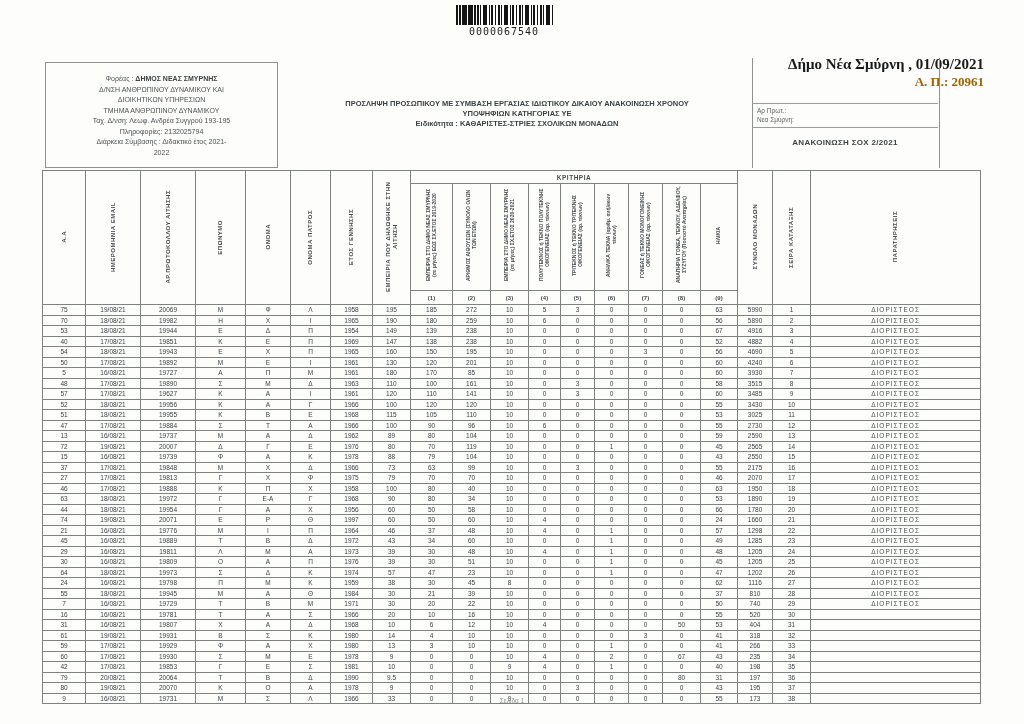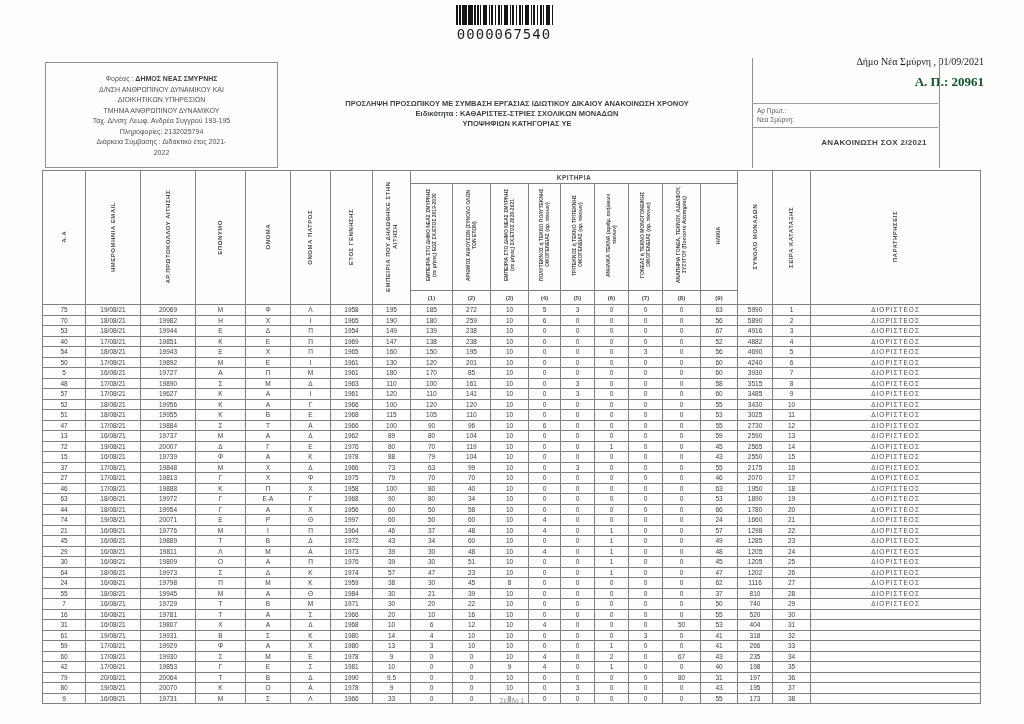--- a/index.html
+++ b/index.html
@@ -12,30 +12,30 @@
   
   .barcode {
     position:absolute; left:456px; top:5px; width:98px; height:20px;
     background:
       repeating-linear-gradient(90deg,#141414 0 1.5px,transparent 1.5px 3px),
       repeating-linear-gradient(90deg,#141414 0 2px,transparent 2px 7px);
     background-color:#fff;
   }
   .barcode-num {
     position:absolute; left:424px; top:26px; width:160px; text-align:center;
-    font-family:"DejaVu Sans Mono", monospace; font-size:14px; letter-spacing:1px; color:#1e1e1e;
+    font-family:"DejaVu Sans Mono", monospace; font-size:10px; letter-spacing:1px; color:#1e1e1e;
   }
   
   .dateline {
     position:absolute; top:56px; right:40px;
-    font-family:"Liberation Serif", serif; font-weight:normal; font-size:10px; color:#181a1c;
+    font-family:"Liberation Serif", serif; font-weight:bold; font-size:15px; color:#181a1c;
   }
   .protline {
     position:absolute; top:74px; right:40px;
-    font-family:"Liberation Serif", serif; font-weight:bold; font-size:13px; color:#14532d;
+    font-family:"Liberation Serif", serif; font-weight:bold; font-size:13px; color:#a16207;
   }
   
   .agency {
     position:absolute; left:45px; top:62px; width:233px; height:106px;
     border:1px solid #8d918f; box-sizing:border-box;
     text-align:center; font-size:7px; line-height:10.5px; padding-top:11px; color:#4c5154;
   }
   .agency .b { font-weight:bold; color:#3b3f42; }
   
   .titles {
@@ -48,21 +48,21 @@
     position:absolute; left:752px; top:58px; width:186px; height:110px;
     border-left:1px solid #8d918f; border-right:1px solid #8d918f;
   }
   .protobox {
     position:absolute; left:752px; top:103px; width:186px; height:25px;
     border-top:1px solid #9a9d9b; border-bottom:1px solid #9a9d9b; box-sizing:border-box;
     font-size:6.5px; line-height:9px; padding:2px 0 0 5px; color:#5a5e61;
   }
   .announce {
     position:absolute; left:752px; top:138px; width:186px; text-align:center;
-    font-weight:bold; font-size:8px; color:#3d4245; letter-spacing:0.3px;padding-left:29px;
+    font-weight:bold; font-size:8px; color:#3d4245; letter-spacing:0.3px;
   }
   
   .sheet { position:absolute; left:42px; top:170px; }
   table { border-collapse:collapse; table-layout:fixed; width:938px; background:#fdfdfb; }
   th, td { border:1px solid #7e8280; padding:0; }
   thead th { font-weight:bold; color:#474b4e; vertical-align:middle; text-align:center; }
   .vtext {
     writing-mode:vertical-rl; transform:rotate(180deg);
     display:inline-block; font-size:6px; line-height:7px; max-height:124px;
   }
@@ -98,22 +98,22 @@
     <div>ΔΙΟΙΚΗΤΙΚΩΝ ΥΠΗΡΕΣΙΩΝ</div>
     <div>ΤΜΗΜΑ ΑΝΘΡΩΠΙΝΟΥ ΔΥΝΑΜΙΚΟΥ</div>
     <div>Ταχ. Δ/νση: Λεωφ. Ανδρέα Συγγρού 193-195</div>
     <div>Πληροφορίες: 2132025794</div>
     <div>Διάρκεια Σύμβασης : Διδακτικό έτος 2021-</div>
     <div>2022</div>
   </div>
 
   <div class="titles">
     <div>ΠΡΟΣΛΗΨΗ ΠΡΟΣΩΠΙΚΟΥ ΜΕ ΣΥΜΒΑΣΗ ΕΡΓΑΣΙΑΣ ΙΔΙΩΤΙΚΟΥ ΔΙΚΑΙΟΥ ΑΝΑΚΟΙΝΩΣΗ ΧΡΟΝΟΥ</div>
+    <div>ΥΠΟΨΗΦΙΩΝ ΚΑΤΗΓΟΡΙΑΣ ΥΕ</div>
     <div>Ειδικότητα :  ΚΑΘΑΡΙΣΤΕΣ-ΣΤΡΙΕΣ ΣΧΟΛΙΚΩΝ ΜΟΝΑΔΩΝ</div>
-    <div>ΥΠΟΨΗΦΙΩΝ ΚΑΤΗΓΟΡΙΑΣ ΥΕ</div>
   </div>
 
   <div class="rightcol"></div>
   <div class="protobox">
     <div>Αρ Πρωτ.:</div>
     <div>Νεα Σμύρνη:</div>
   </div>
   <div class="announce">ΑΝΑΚΟΙΝΩΣΗ ΣΟΧ 2/2021</div>
 
   <div class="sheet">

